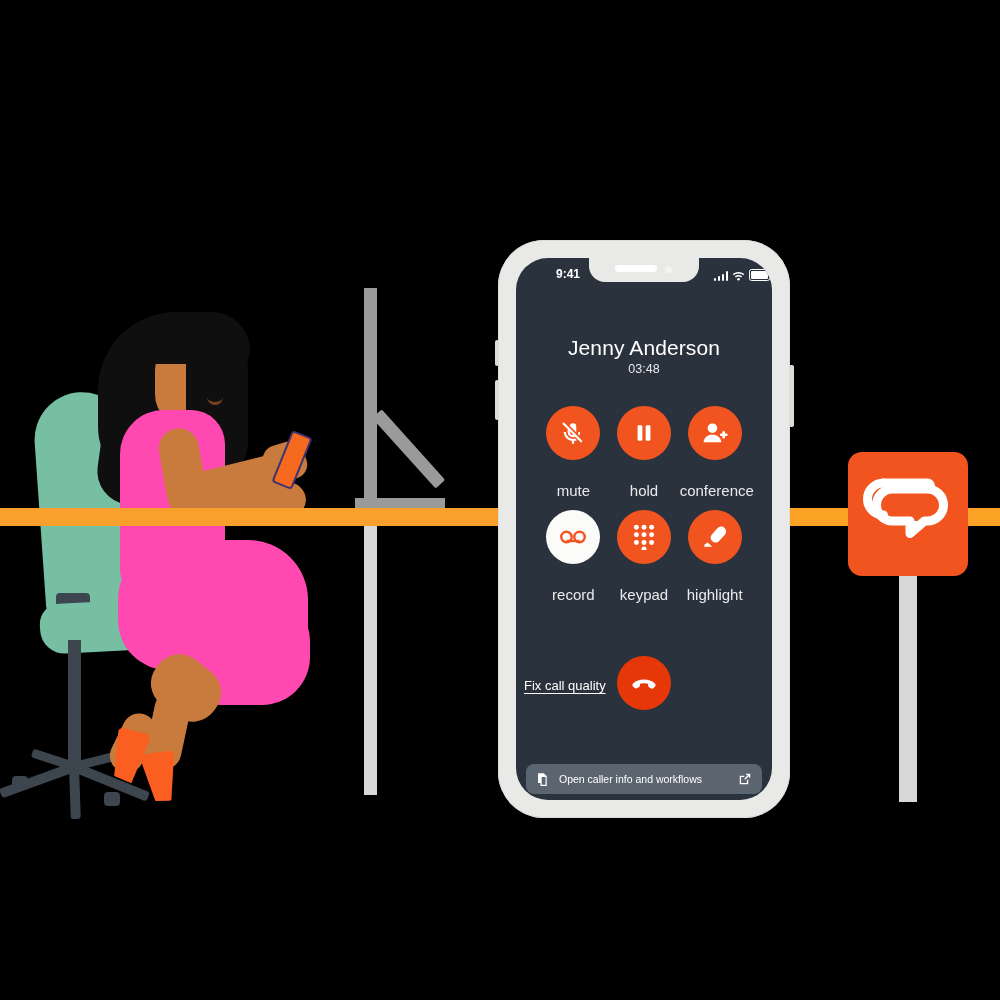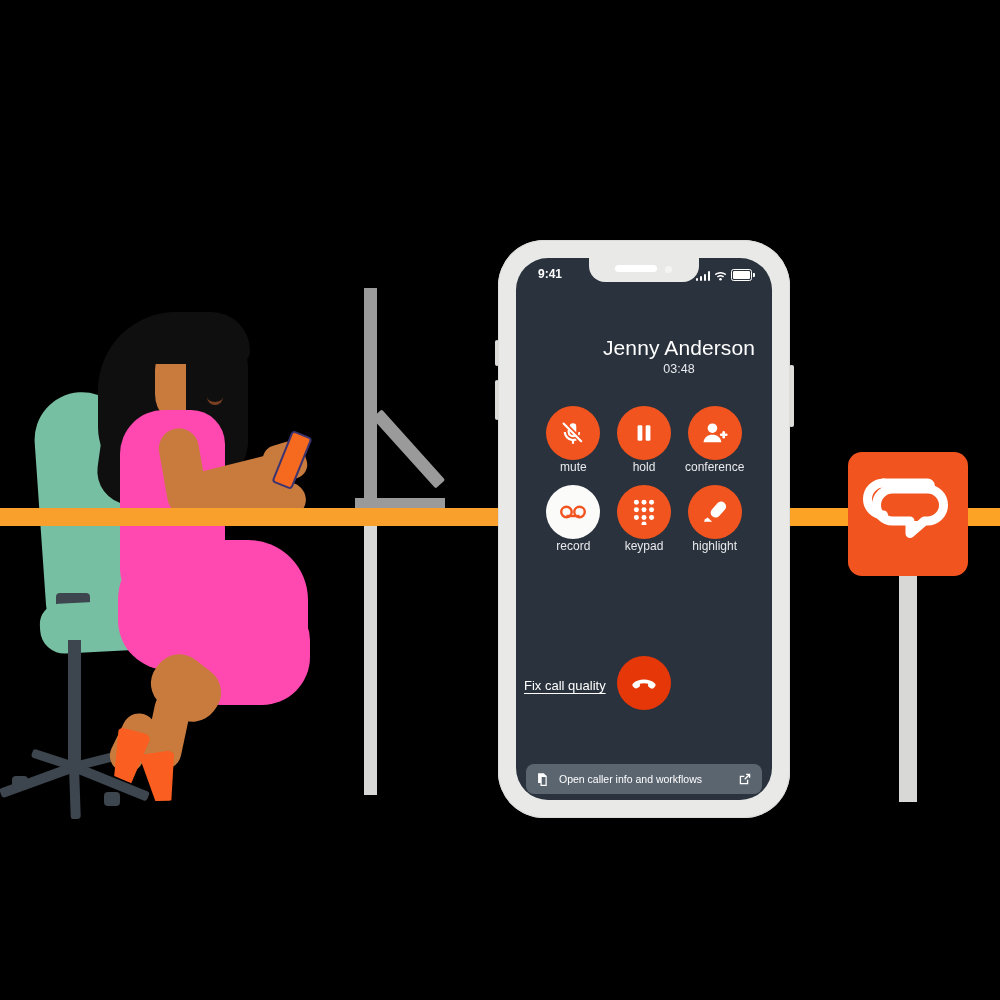--- a/index.html
+++ b/index.html
@@ -31,42 +31,42 @@
      background:#e9e9e7;border-radius:46px;
      box-shadow:0 0 0 1px #dcdcda inset;}
   .phone-screen{position:absolute;left:18px;top:18px;width:256px;height:542px;
      background:#2a323d;border-radius:32px;overflow:hidden;}
   .notch{position:absolute;left:50%;transform:translateX(-50%);top:0;width:110px;height:24px;
      background:#e9e9e7;border-radius:0 0 16px 16px;z-index:6;}
   .notch-pill{position:absolute;left:26px;top:7px;width:42px;height:7px;background:#fff;border-radius:4px;}
   .notch-dot{position:absolute;left:76px;top:7.5px;width:7px;height:7px;background:#f4f4f2;border-radius:50%;}
   .side-btn{position:absolute;background:#dedcd9;border-radius:2px;}
 
-  .statusbar{position:absolute;top:8px;left:0;width:100%;height:20px;z-index:5;text-decoration:underline;}
+  .statusbar{position:absolute;top:8px;left:18px;width:100%;height:20px;z-index:5;text-decoration:underline;}
   .sb-time{position:absolute;left:22px;top:1px;color:#fff;font-size:12px;font-weight:bold;}
   .sb-icons{position:absolute;right:20px;top:3px;display:flex;align-items:flex-end;gap:4px;}
   .bars{display:flex;align-items:flex-end;gap:1.5px;height:10px;}
   .bars i{display:block;width:2.5px;background:#fff;border-radius:1px;}
   .bars i:nth-child(1){height:3px}.bars i:nth-child(2){height:5px}
   .bars i:nth-child(3){height:7px}.bars i:nth-child(4){height:10px}
   .batt{width:19px;height:10px;border:1.4px solid #fff;border-radius:2.5px;position:relative;}
   .batt::after{content:"";position:absolute;right:-3.5px;top:2.5px;width:2px;height:4px;background:#fff;border-radius:0 1px 1px 0;}
   .batt i{position:absolute;left:1.3px;top:1.3px;right:1.3px;bottom:1.3px;background:#fff;border-radius:1px;}
 
-  .caller{position:absolute;top:78px;width:100%;text-align:center;padding-left:35px;}
+  .caller{position:absolute;top:78px;width:100%;text-align:center;}
   .caller-name{color:#fff;font-size:21px;letter-spacing:.1px;}
   .caller-timer{color:#e8eaed;font-size:12.5px;margin-top:2px;}
 
   .grid{position:absolute;top:148px;left:22px;width:212px;
      display:grid;grid-template-columns:repeat(3,1fr);row-gap:11px;justify-items:center;}
   .cell{width:70px;text-align:center;}
   .circ{width:54px;height:54px;border-radius:50%;background:#f2541f;margin:0 auto;
      display:flex;align-items:center;justify-content:center;}
   .circ.on{background:#fbfbfa;}
-  .clabel{color:#e9eaec;font-size:12px;margin-top:0;white-space:nowrap;}
+  .clabel{color:#e9eaec;font-size:15px;margin-top:22px;white-space:nowrap;}
 
   .actions{position:absolute;top:398px;left:0;width:100%;height:70px;}
   .fixq{position:absolute;left:8px;top:22px;color:#fff;font-size:13px;
      text-decoration:underline;text-underline-offset:2.5px;}
   .endcall{position:absolute;left:50%;transform:translateX(-50%);top:0;
      width:54px;height:54px;border-radius:50%;background:#e53708;
      display:flex;align-items:center;justify-content:center;}
 
   .bottombar{position:absolute;left:10px;bottom:6px;width:236px;height:30px;
      background:#5b6570;border-radius:8px;display:flex;align-items:center;padding:0 10px;box-sizing:border-box;}

